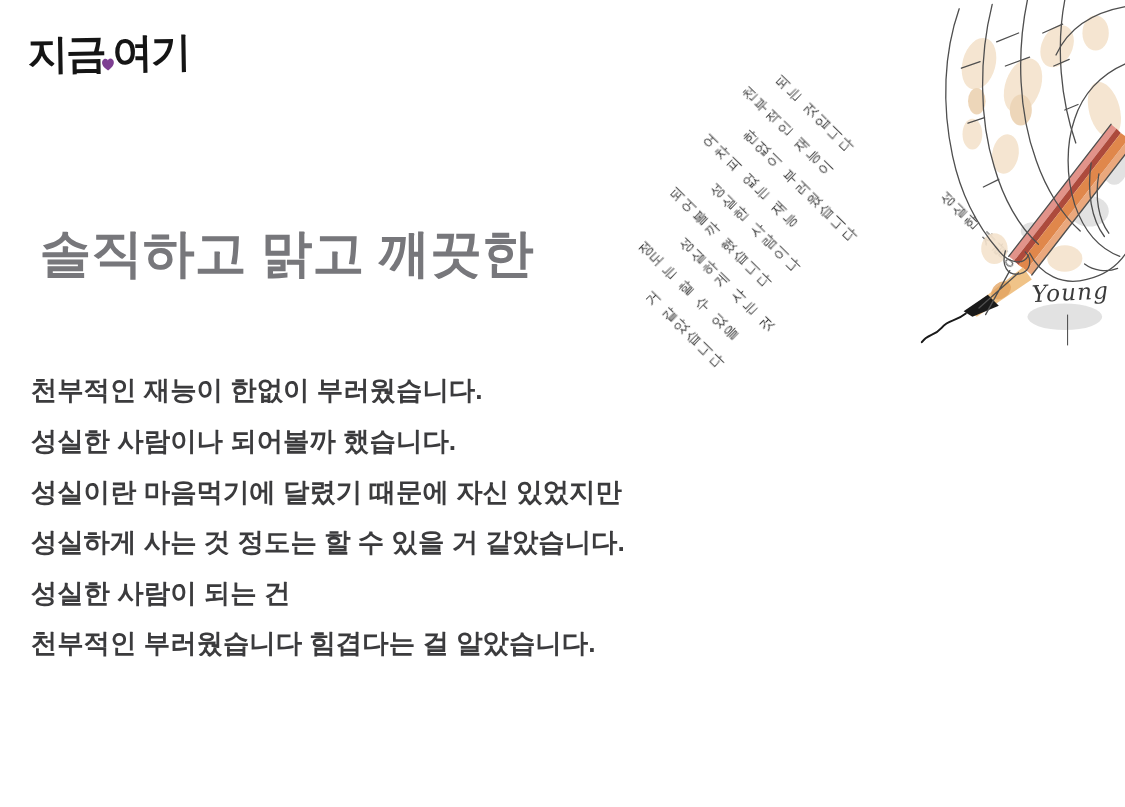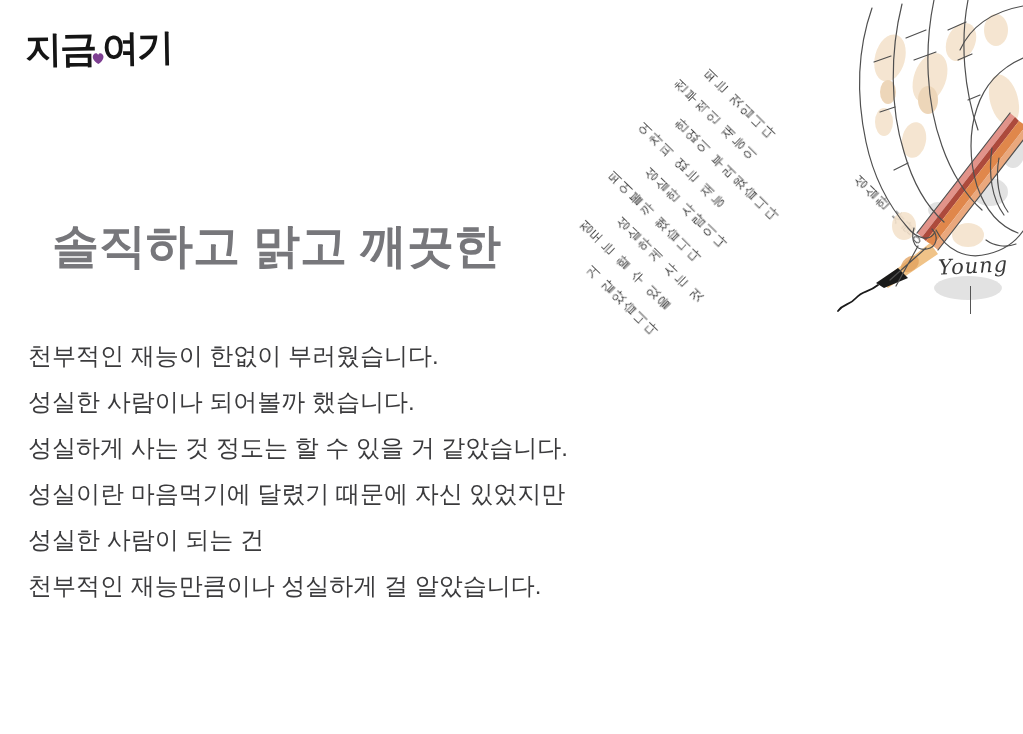--- a/index.html
+++ b/index.html
@@ -11,27 +11,27 @@
   .logo{
     position:absolute;left:25px;top:30px;
     font-size:37px;font-weight:900;color:#151515;letter-spacing:-2px;
     font-family:"DejaVu Sans","Liberation Sans",sans-serif;
     display:flex;align-items:flex-end;line-height:1;
     transform:rotate(-1deg);
   }
   .logo .dot{width:14px;height:14px;margin:0 -3px 2px -4px;display:inline-block;}
   
   .title{
-    position:absolute;left:36px;top:202px;margin:16px;
+    position:absolute;left:36px;top:202px;margin:0;
     font-size:47px;font-weight:600;color:#77777b;letter-spacing:0px;line-height:1.2;
     white-space:nowrap;
   }
   
   .poem{position:absolute;left:28px;top:333px;color:#3b3b3d;}
-  .poem p{margin:0;font-size:24px;line-height:46px;white-space:nowrap;font-weight:400;}
+  .poem p{margin:0;font-size:24px;line-height:46px;white-space:nowrap;font-weight:700;}
   
   .handwriting{
     position:absolute;left:545px;top:105px;width:340px;height:310px;
     transform:rotate(-46deg);
     writing-mode:vertical-rl;
     font-size:13px;line-height:2.15;letter-spacing:2px;
     color:#1e1e1e;opacity:.88;
     font-family:"DejaVu Sans",sans-serif;
     pointer-events:none;
   }
@@ -71,24 +71,24 @@
     <path d="M7 13 C 2 10 0.5 6 2.5 3.5 C 4.2 1.5 6.5 2.2 7 4 C 7.5 2.2 9.8 1.5 11.5 3.5 C 13.5 6 12 10 7 13 Z" fill="#7e3f92"></path>
   </svg>
   <span>여기</span>
 </div>
 
 <h1 class="title">솔직하고 맑고 깨끗한</h1>
 
 <div class="poem">
   <p>천부적인 재능이 한없이 부러웠습니다.</p>
   <p>성실한 사람이나 되어볼까 했습니다.</p>
+  <p>성실이란 마음먹기에 달렸기 때문에 자신 있었지만</p>
   <p>성실하게 사는 것 정도는 할 수 있을 거 같았습니다.</p>
-  <p>성실이란 마음먹기에 달렸기 때문에 자신 있었지만</p>
   <p>성실한 사람이 되는 건</p>
-  <p>천부적인 재능만큼이나 성실하게 걸 알았습니다.</p>
+  <p>천부적인 부러웠습니다 힘겹다는 걸 알았습니다.</p>
 </div>
 
 <div class="handwriting">
   <div class="hw-col">성실한 사람이</div>
   <div class="hw-col">되는 것입니다</div>
   <div class="hw-col">천부적인 재능이</div>
   <div class="hw-col">한없이 부러웠습니다</div>
   <div class="hw-col">어차피 없는 재능</div>
   <div class="hw-col">성실한 사람이나</div>
   <div class="hw-col">되어볼까 했습니다</div>

